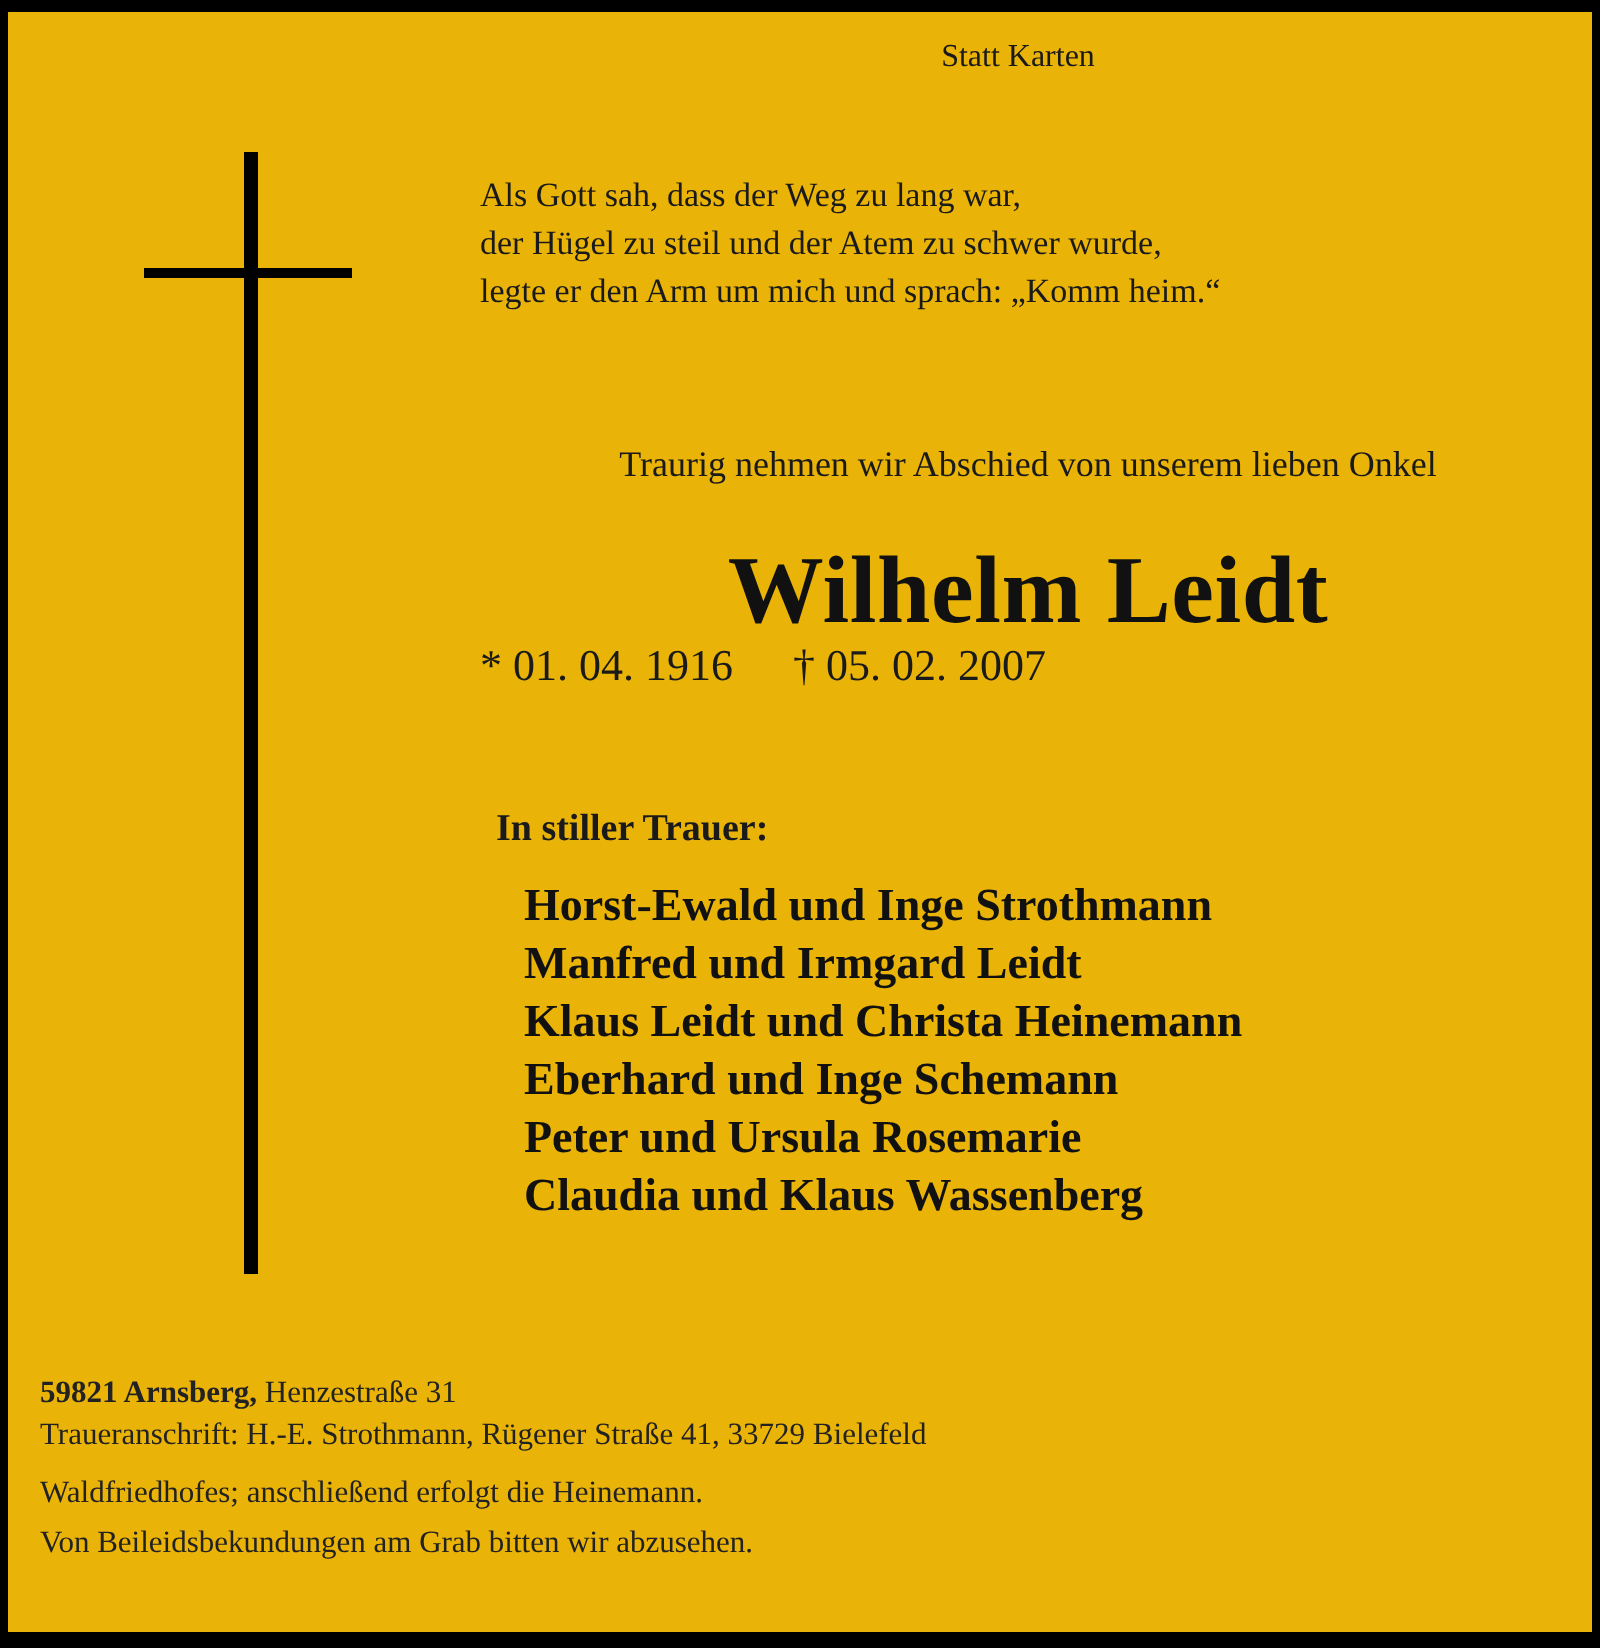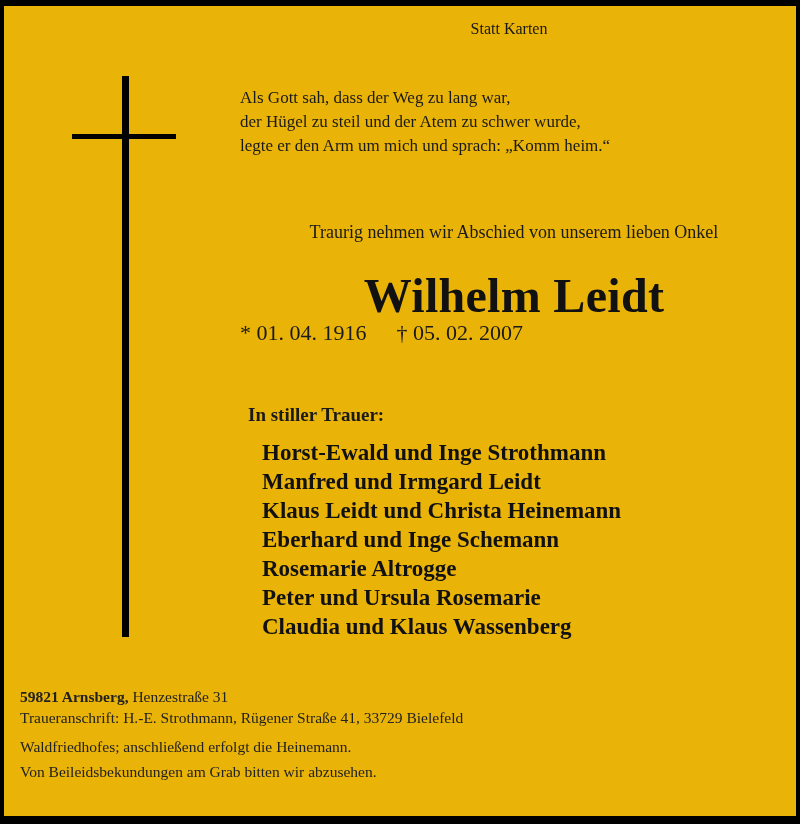--- a/index.html
+++ b/index.html
@@ -49,21 +49,20 @@
     <span>* 01. 04. 1916</span><span class="gap"></span><span>† 05. 02. 2007</span>
   </div>
 
   <div class="abs mourn-label">In stiller Trauer:</div>
 
   <div class="abs mourners">
     <div>Horst-Ewald und Inge Strothmann</div>
     <div>Manfred und Irmgard Leidt</div>
     <div>Klaus Leidt und Christa Heinemann</div>
     <div>Eberhard und Inge Schemann</div>
-    <div>Rosemarie Altrogge</div>
     <div>Peter und Ursula Rosemarie</div>
     <div>Claudia und Klaus Wassenberg</div>
   </div>
 
   <div class="abs footer">
     <span class="line"><span class="bold">59821 Arnsberg,</span><span> Henzestraße 31</span></span>
     <span class="line">Traueranschrift: H.-E. Strothmann, Rügener Straße 41, 33729 Bielefeld</span>
     <span class="gap"></span>
     <span class="line">Waldfriedhofes; anschließend erfolgt die Heinemann.</span>
     <span class="gap" style="height:4px"></span>

